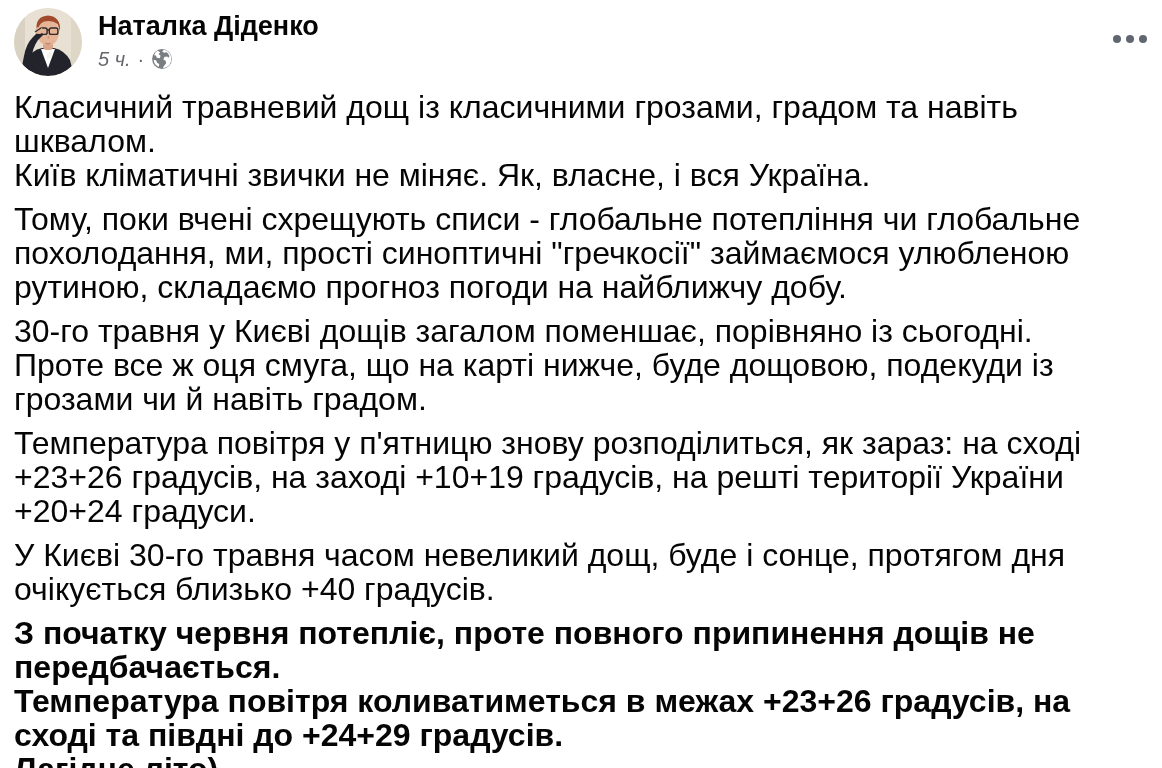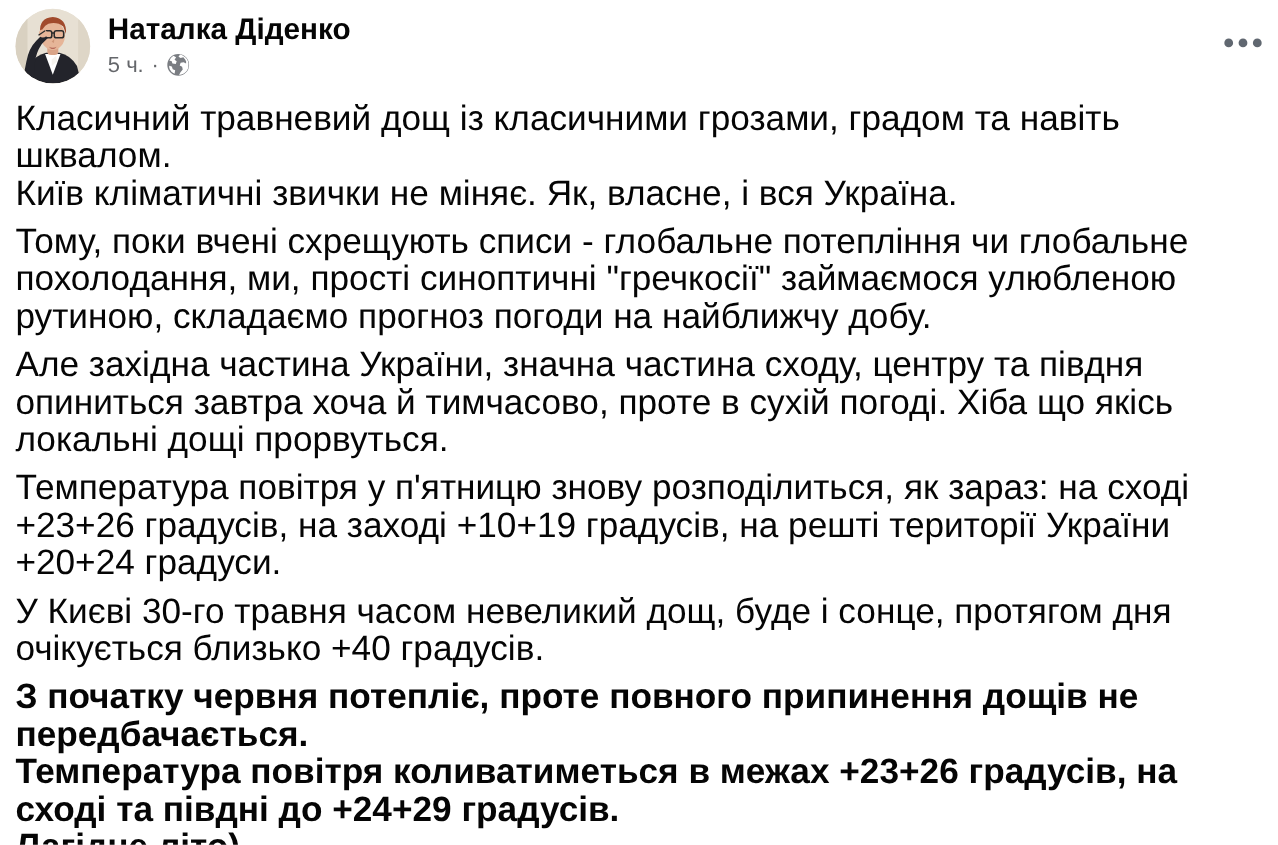--- a/index.html
+++ b/index.html
@@ -20,21 +20,21 @@
   .avatar svg { display: block; width: 68px; height: 68px; }
   .header-info { margin-left: 16px; padding-top: 2px; }
   .author {
     font-size: 27px; font-weight: bold; color: #050505;
     line-height: 1.2; cursor: pointer; display: inline-block;
   }
   .meta {
     display: flex; align-items: center; margin-top: 6px;
     color: #65676b; font-size: 20px; line-height: 1;
   }
-  .meta .time { cursor: pointer; }
+  .meta .time { cursor: pointer; font-style: italic; }
   .meta .sep { margin: 0 7px; }
   .meta .globe { width: 22px; height: 22px; display: inline-block; }
   .meta .globe svg { display: block; width: 22px; height: 22px; }
   .menu-btn {
     position: absolute; top: 29px; right: 9px;
     display: flex; gap: 5px; padding: 6px; cursor: pointer;
     border-radius: 50%;
   }
   .menu-btn .dot { width: 8px; height: 8px; border-radius: 50%; background: #606770; }
   .post-text { margin-top: 14px; font-size: 32px; line-height: 34px; color: #050505; }
@@ -99,19 +99,19 @@
 
   <div class="menu-btn" title="">
     <span class="dot"></span>
     <span class="dot"></span>
     <span class="dot"></span>
   </div>
 
   <div class="post-text">
       <p>Класичний травневий дощ із класичними грозами, градом та навіть шквалом.<br>Київ кліматичні звички не міняє. Як, власне, і вся Україна.</p>
       <p>Тому, поки вчені схрещують списи - глобальне потепління чи глобальне похолодання, ми, прості синоптичні "гречкосії" займаємося улюбленою рутиною, складаємо прогноз погоди на найближчу добу.</p>
-      <p>Але західна частина України, значна частина сходу, центру та півдня опиниться завтра хоча й тимчасово, проте в сухій погоді. Хіба що якісь локальні дощі прорвуться.</p>
+      <p>30-го травня у Києві дощів загалом поменшає, порівняно із сьогодні.<br>Проте все ж оця смуга, що на карті нижче, буде дощовою, подекуди із грозами чи й навіть градом.</p>
       <p>Температура повітря у п'ятницю знову розподілиться, як зараз: на сході +23+26 градусів, на заході +10+19 градусів, на решті території України +20+24 градуси.</p>
       <p>У Києві 30-го травня часом невеликий дощ, буде і сонце, протягом дня очікується близько +40 градусів.</p>
       <p>З початку червня потепліє, проте повного припинення дощів не передбачається.<br>Температура повітря коливатиметься в межах +23+26 градусів, на сході та півдні до +24+29 градусів.<br>Лагідне літо)</p>
     </div>
 
 </div>
 
 </body></html>

